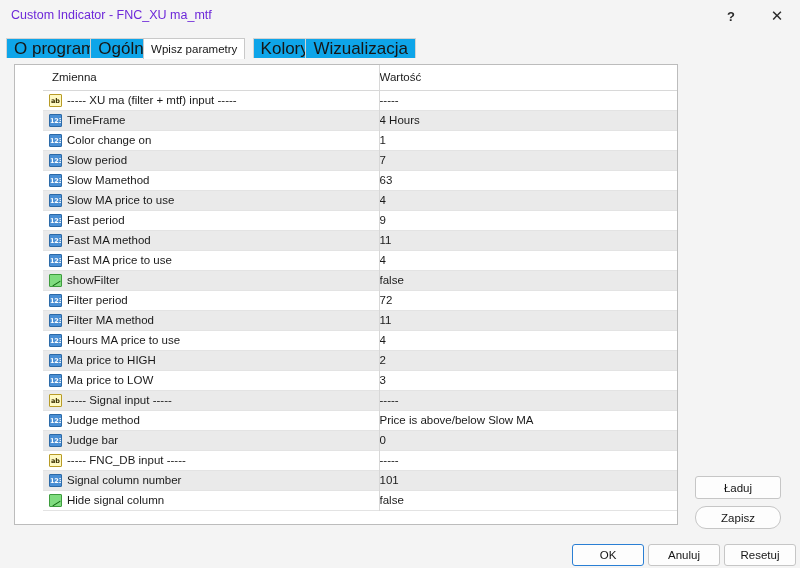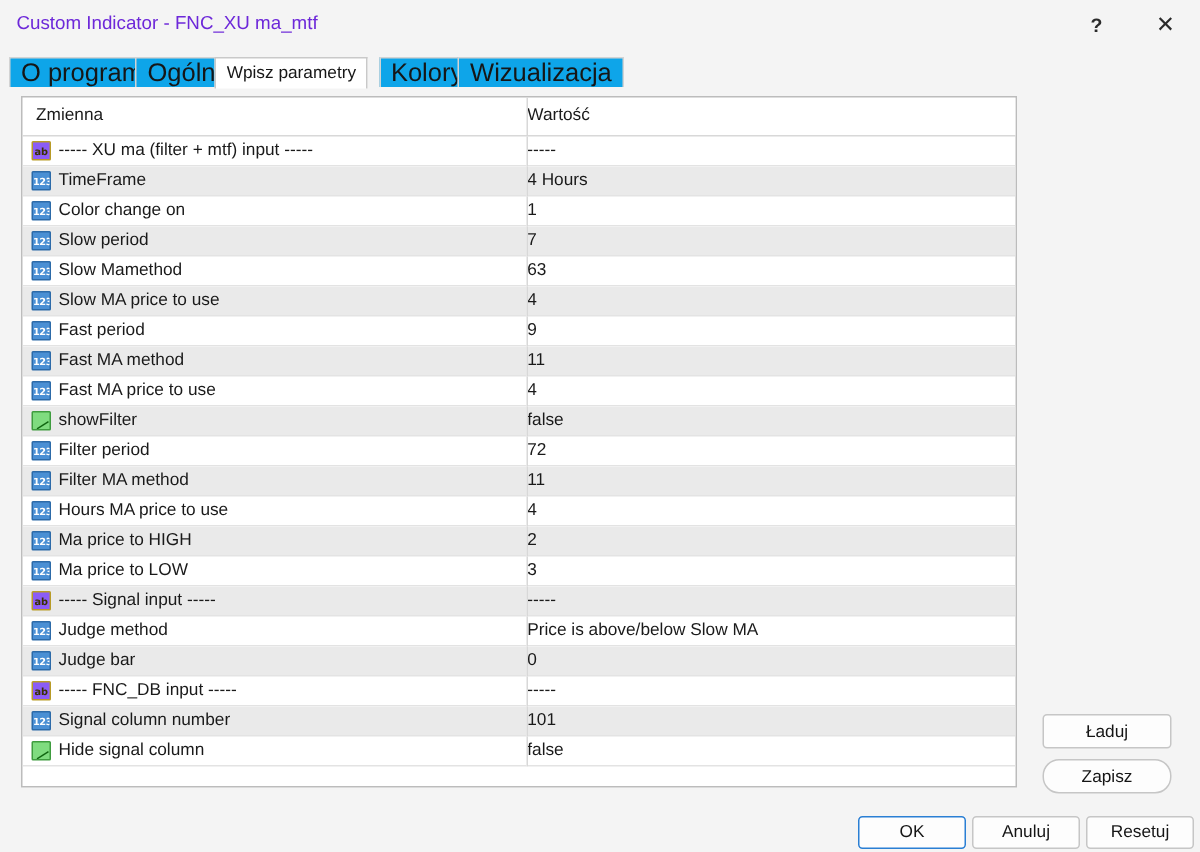--- a/index.html
+++ b/index.html
@@ -81,20 +81,21 @@
   #grid-wrap {
     position: absolute;
     left: 14px;
     top: 64px;
     width: 664px;
     height: 461px;
     background: #ffffff;
     border: 1px solid #bcbcbc;
     box-sizing: border-box;
     overflow: hidden;
+    padding-left: 28px;
   }
   table#grid {
     width: 100%;
     border-collapse: collapse;
     table-layout: fixed;
   }
   table#grid th, table#grid td {
     font-weight: normal;
     text-align: left;
     font-size: 11.5px;
@@ -145,21 +146,21 @@
     overflow: hidden;
   }
   .vicon.num {
     background: #4a8fd4;
     border: 1px solid #2c6aa8;
     color: #ffffff;
     font-weight: bold;
     letter-spacing: -0.3px;
   }
   .vicon.str {
-    background: #8b5cf6;
+    background: #fef9c3;
     border: 1px solid #b89b26;
     color: #3a3000;
     font-weight: bold;
   }
   .vicon.bool {
     background: #7fdc7f;
     border: 1px solid #3e9c3e;
   }
   .vicon.bool::after {
     content: "";

